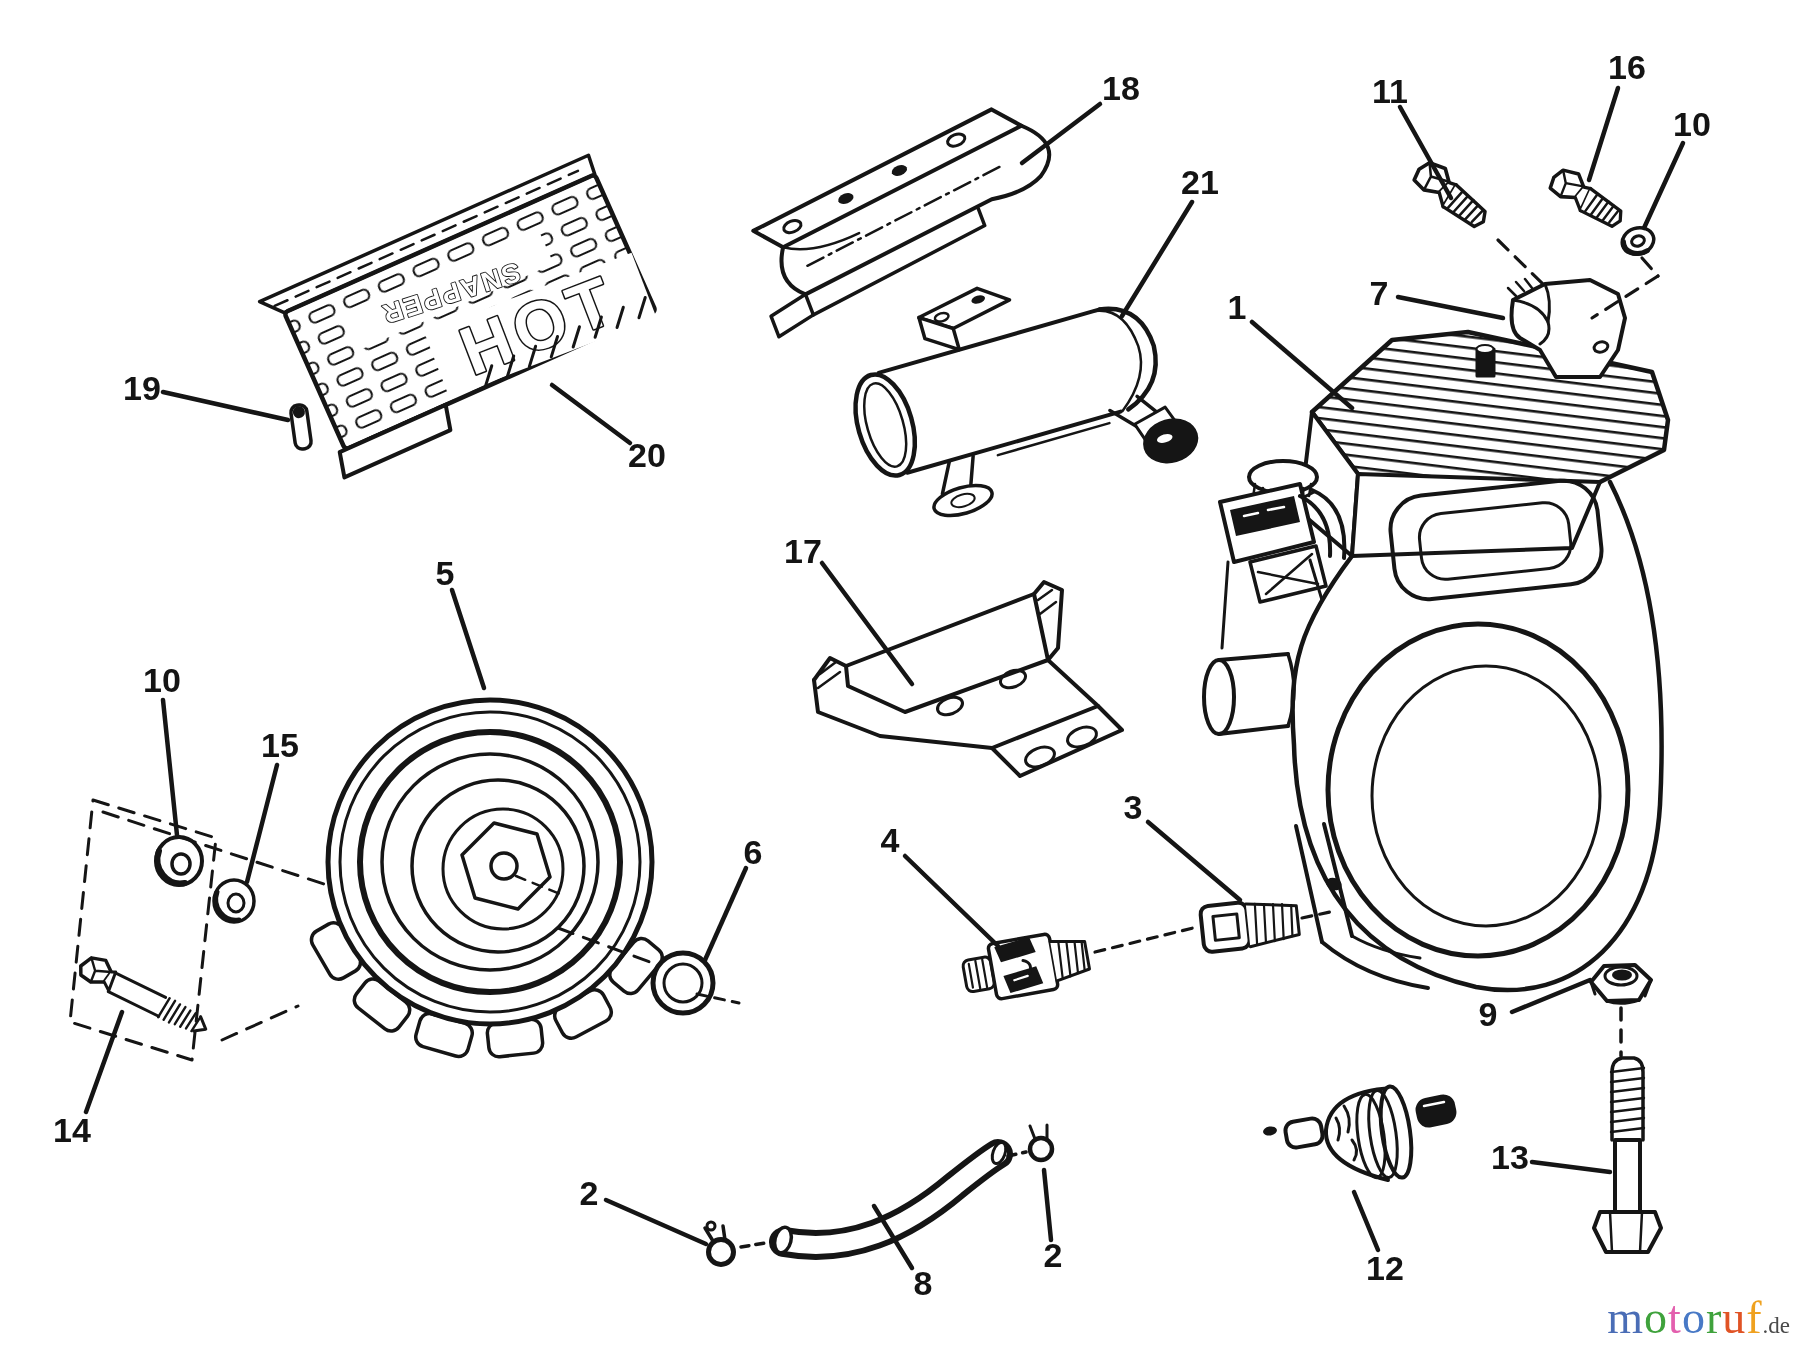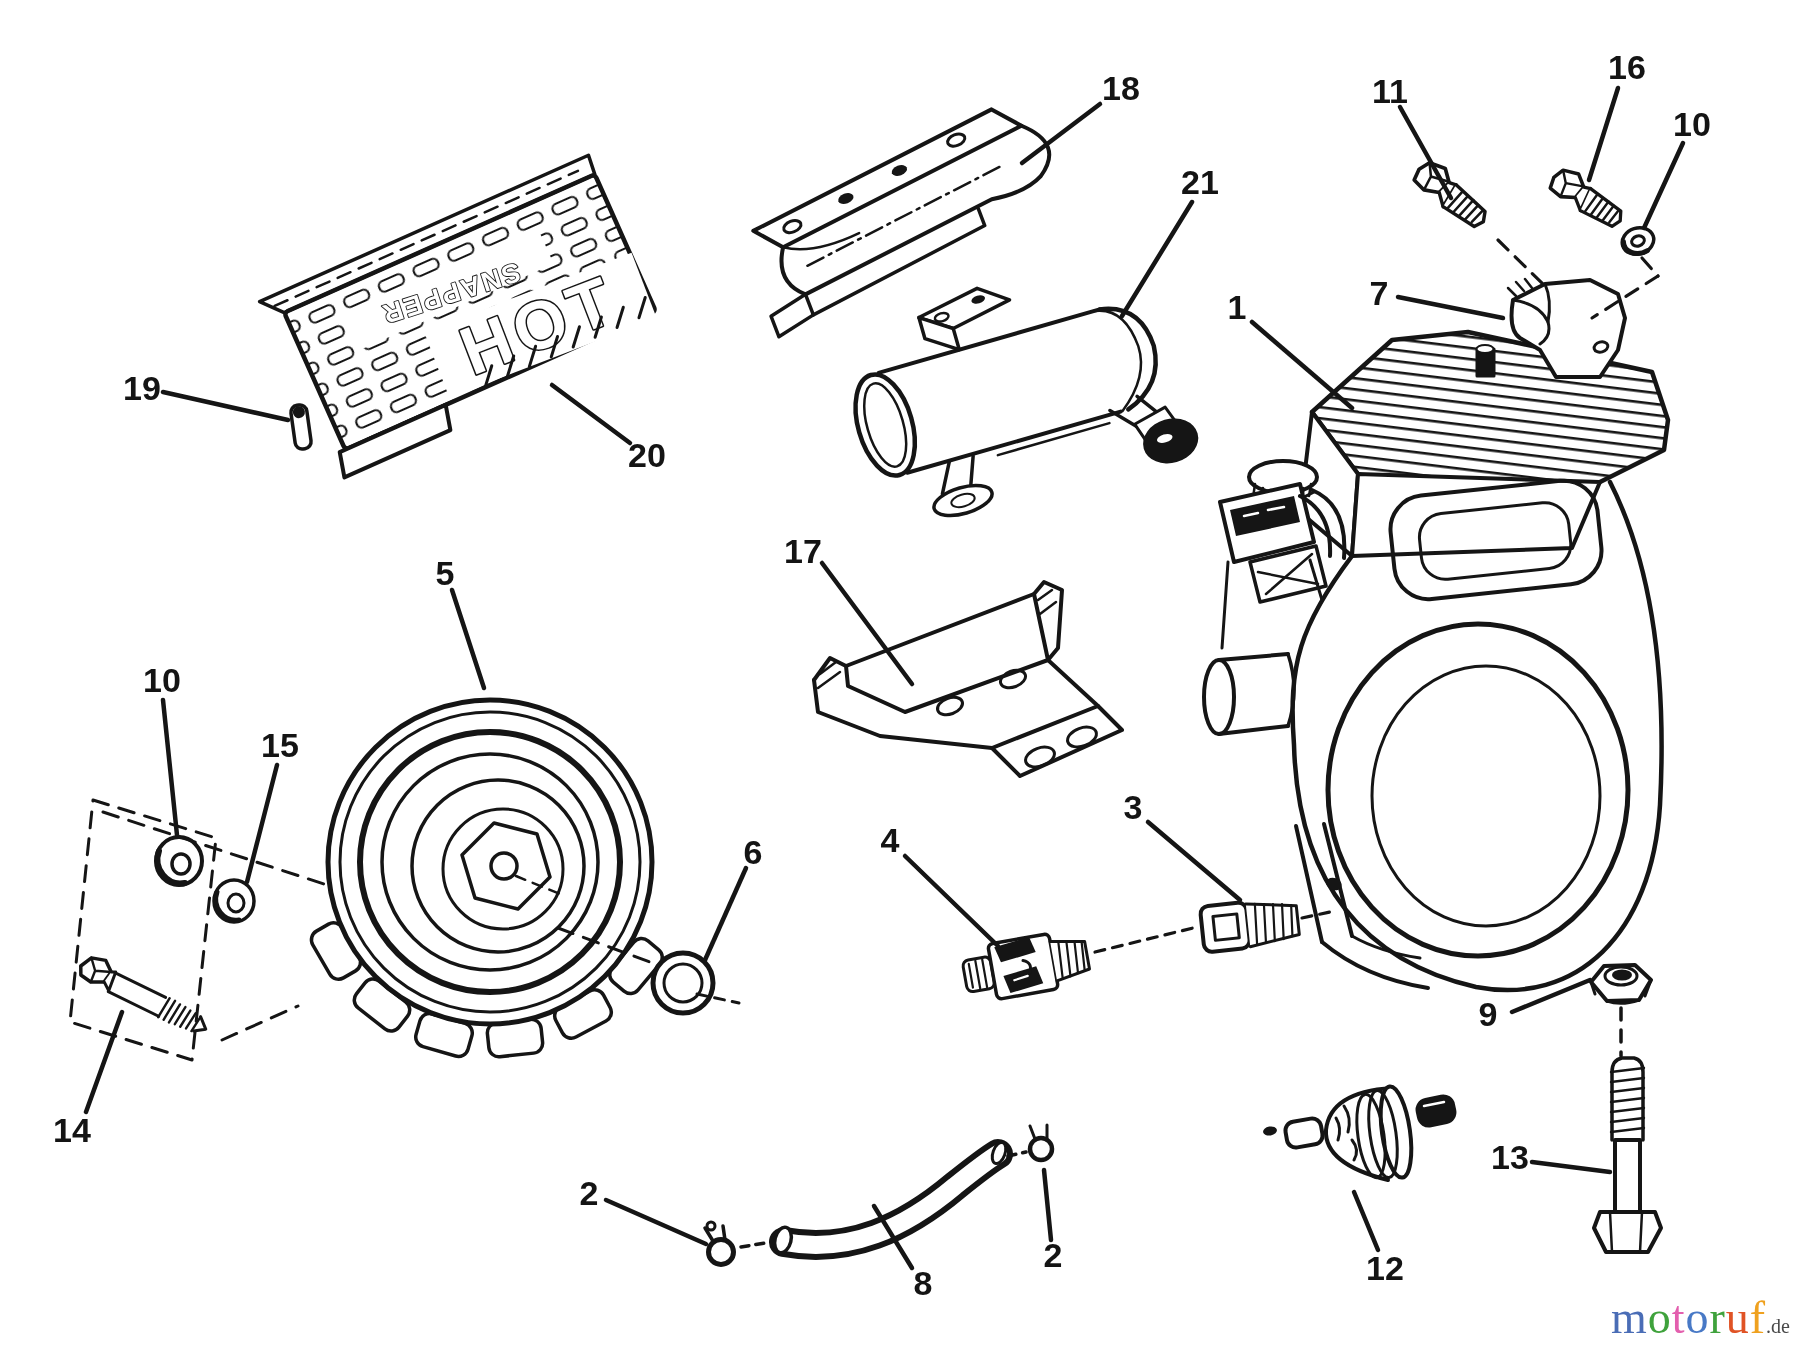--- a/index.html
+++ b/index.html
@@ -5,21 +5,21 @@
   html,body{margin:0;padding:0;background:#ffffff;}
   .page{position:relative;width:1800px;height:1346px;background:#ffffff;overflow:hidden;
         font-family:"Liberation Sans",sans-serif;}
   svg{display:block;}
   .callout{font:700 34px "Liberation Sans",sans-serif;fill:#141414;}
   .shield-brand{font:700 27px "Liberation Sans",sans-serif;letter-spacing:2px;}
   .shield-hot{font:700 68px "Liberation Sans",sans-serif;letter-spacing:6px;}
   .watermark{position:absolute;right:10px;bottom:2px;
              font-family:"Liberation Serif",serif;font-size:46px;font-weight:500;
              letter-spacing:1px;white-space:nowrap;}
-  .watermark .wm-suffix{font-size:20px;letter-spacing:0;}
+  .watermark .wm-suffix{font-size:23px;letter-spacing:0;}
 </style>
 </head>
 <body>
 
 <div class="page">
 <svg width="1800" height="1346" viewBox="0 0 1800 1346" xmlns="http://www.w3.org/2000/svg">
   <defs>
     <pattern id="slots" width="38" height="23" patternUnits="userSpaceOnUse">
       <rect x="3" y="5" width="26" height="11" rx="5" fill="#ffffff" stroke="#151515" stroke-width="2.2"></rect>
     </pattern>

